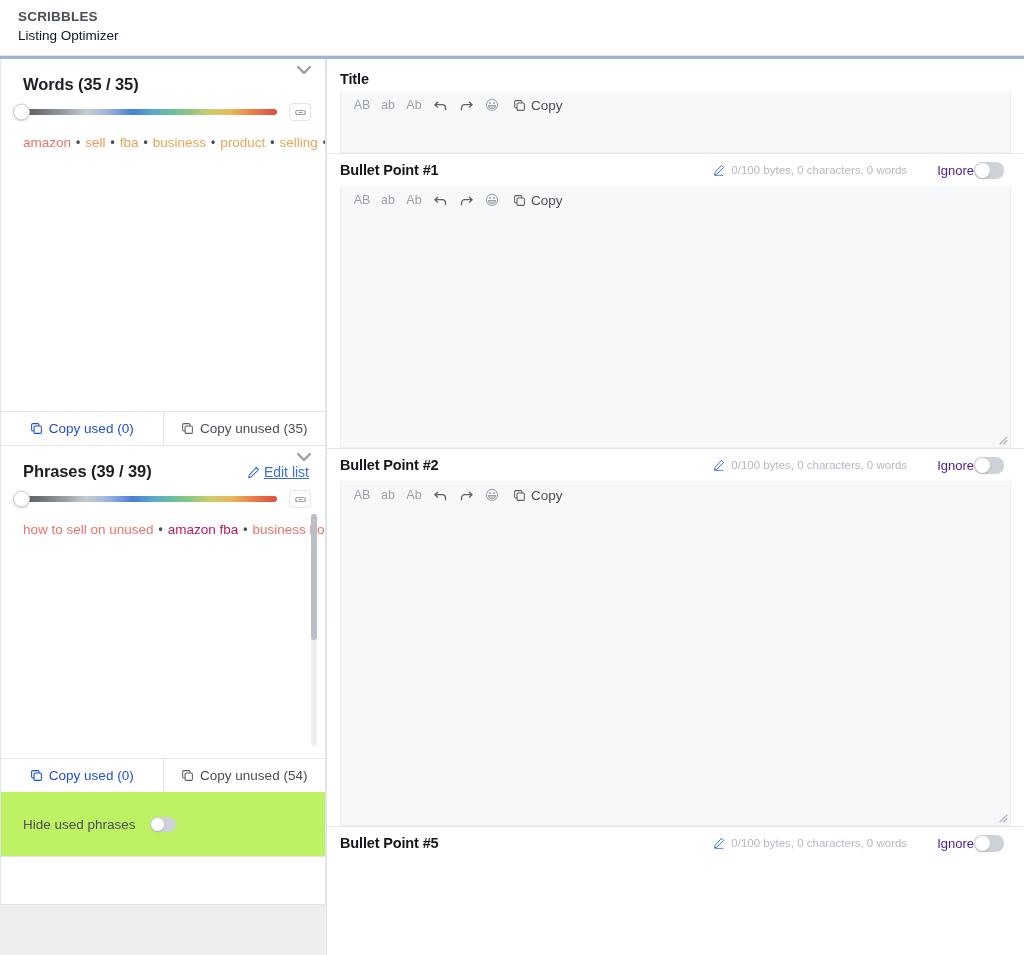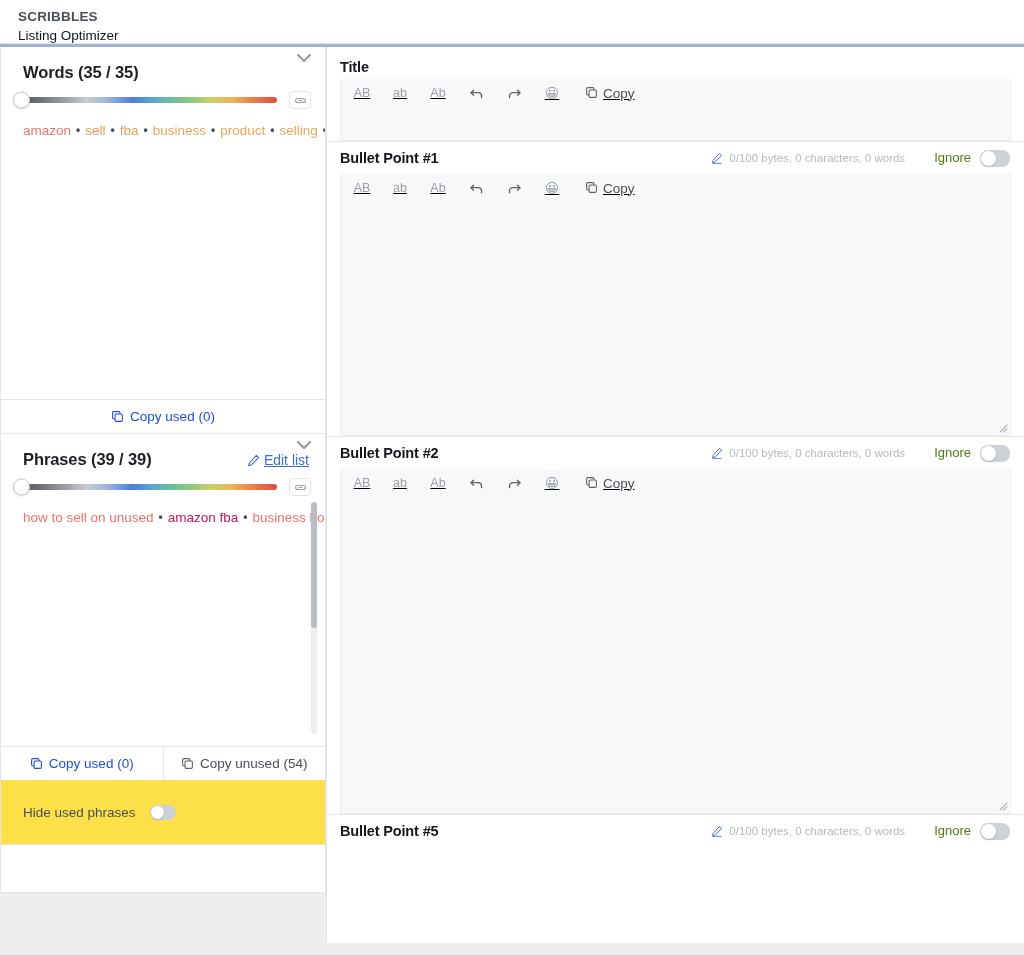--- a/index.html
+++ b/index.html
@@ -8,21 +8,21 @@
     margin: 0; padding: 0;
     width: 1024px; height: 955px;
     overflow: hidden;
     background: #eceef0;
     font-family: "Liberation Sans", "DejaVu Sans", sans-serif;
     -webkit-font-smoothing: antialiased;
   }
 
   
   #app-header {
-    height: 44px;
+    height: 56px;
     background: #ffffff;
     padding: 8px 0 2px 18px;
     border-bottom: 1px solid #e4e7ea;
     position: relative;
   }
   #app-header .brand {
     font-size: 13.5px;
     font-weight: 700;
     color: #4a4f55;
     letter-spacing: .2px;
@@ -185,21 +185,21 @@
   }
   .copy-btn.disabled { color: #1d4ed8; cursor: default; }
   .copy-btn + .copy-btn { border-left: 1px solid #e1e4e8; }
 
   .hide-used-row {
     display: flex;
     align-items: center;
     gap: 14px;
     padding: 22px 22px;
     height: 64px;
-    background: #fde047;
+    background: #bef264;
   }
   .hide-used-row .label { font-size: 13.5px; color: #4a4f55; }
   .toggle {
     width: 26px; height: 15px;
     border-radius: 8px;
     background: #cdd2d9;
     position: relative;
     cursor: pointer;
     flex: 0 0 auto;
   }
@@ -220,74 +220,73 @@
   #right-col {
     flex: 1;
     background: #ffffff;
     border-left: 1px solid #dfe3e7;
     height: 100%;
     overflow: hidden;
   }
   .section-head {
     display: flex;
     align-items: center;
-    padding: 0 14px 0 13px;
+    padding: 0 20px 0 13px;
     height: 33px;
     background: #ffffff;
     border-top: 1px solid #e4e7ea;
   }
   .section-head.first { border-top: none; height: 32px; padding-top: 8px; }
   .section-title {
     font-size: 14.5px;
     font-weight: 700;
     color: #14181c;
     letter-spacing: -0.15px;
   }
   .head-right {
     margin-left: auto;
     display: flex;
-    gap: 9px;
+    align-items: center;
   }
   .byte-count {
     font-size: 11.5px;
     color: #b3b9c0;
     display: flex;
     align-items: center;
     gap: 6px;
   }
   .byte-count .pencil { color:#3b6fd4; }
-  .ignore-label { font-size: 13px; color: #4d7c0f; margin-left: 20px; }
+  .ignore-label { font-size: 13px; color: #4c1d95; margin-left: 30px; }
 
   .editor {
     background: #f7f8fa;
     margin: 0 13px 0 13px;
     border: 1px solid #eceef1;
     border-top: none;
     position: relative;
   }
   .editor-toolbar {
     display: flex;
     align-items: center;
-    gap: 12px;
+    gap: 0;
     padding: 5px 8px 4px 8px;
     height: 27px;
-    text-decoration: underline;
   }
   .tb-btn {
     width: 26px; height: 20px;
     display: flex; align-items: center; justify-content: center;
     font-size: 12.5px;
     color: #9aa1a9;
     cursor: pointer;
     user-select: none;
   }
   .tb-btn.arrow { font-size: 15px; color:#5c6166; }
   .tb-btn.emoji { font-size: 14px; }
   .tb-copy {
-    display: flex; gap: 5px;
+    display: flex; align-items: center; gap: 5px;
     font-size: 13.5px;
     color: #4a4f55;
     margin-left: 8px;
     cursor: pointer;
   }
   .editor-body { width: 100%; }
   .resize-grip {
     position: absolute;
     right: 2px; bottom: 2px;
     width: 12px; height: 12px;
@@ -331,20 +330,27 @@
         </div>
       </div>
       <div class="cloud" id="words-cloud"><span class="kw" style="color: rgb(232, 115, 106);">amazon</span><span class="sep">•</span><span class="kw" style="color: rgb(231, 154, 94);">sell</span><span class="sep">•</span><span class="kw" style="color: rgb(233, 164, 90);">fba</span><span class="sep">•</span><span class="kw" style="color: rgb(233, 166, 87);">business</span><span class="sep">•</span><span class="kw" style="color: rgb(233, 166, 87);">product</span><span class="sep">•</span><span class="kw" style="color: rgb(233, 166, 87);">selling</span><span class="sep">•</span></div>
       <div class="copy-bar">
         <div class="copy-btn disabled">
           <svg width="13" height="13" viewBox="0 0 16 16">
               <rect x="2" y="2" width="9" height="9" rx="1.5" fill="none" stroke="currentColor" stroke-width="1.3"></rect>
               <rect x="5" y="5" width="9" height="9" rx="1.5" fill="#fff" stroke="currentColor" stroke-width="1.3"></rect>
             </svg>
           <span>Copy used (0)</span>
+        </div>
+        <div class="copy-btn">
+          <svg width="13" height="13" viewBox="0 0 16 16">
+              <rect x="2" y="2" width="9" height="9" rx="1.5" fill="none" stroke="#5c6166" stroke-width="1.3"></rect>
+              <rect x="5" y="5" width="9" height="9" rx="1.5" fill="#fff" stroke="#5c6166" stroke-width="1.3"></rect>
+            </svg>
+          <span>Copy unused (35)</span>
         </div>
       </div>
     </div>
 
     <div class="panel">
       <div class="collapse-chevron">
         <svg width="22" height="18" viewBox="0 0 22 18">
             <path d="M5 6 L11 12 L17 6" fill="none" stroke="#9aa1a9" stroke-width="2.4" stroke-linecap="round" stroke-linejoin="round"></path>
           </svg>
       </div>

